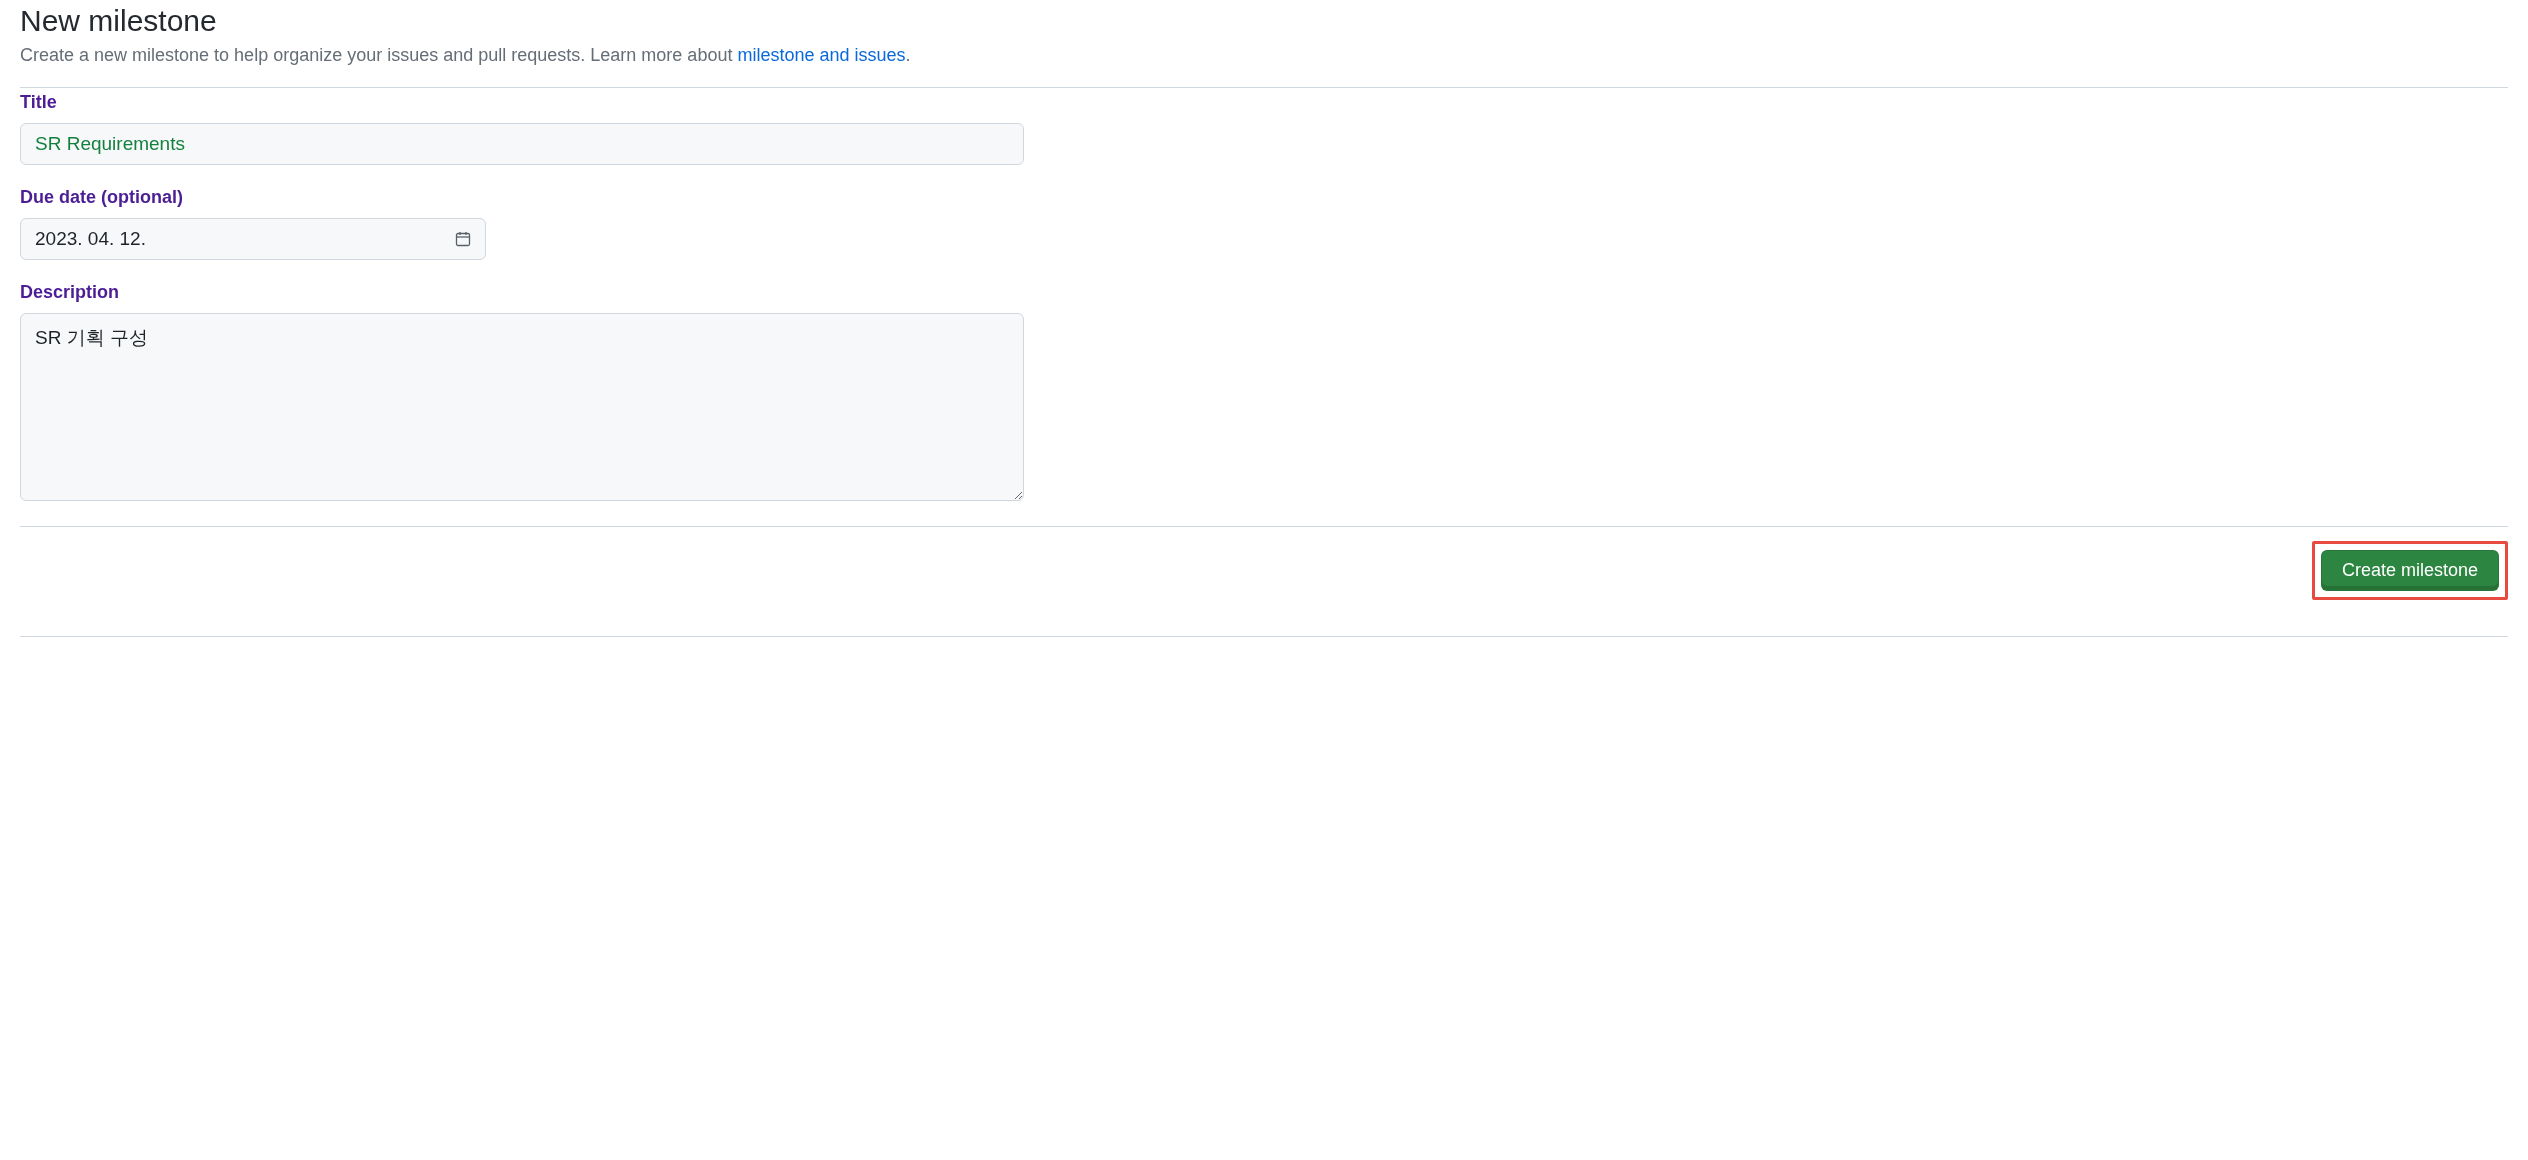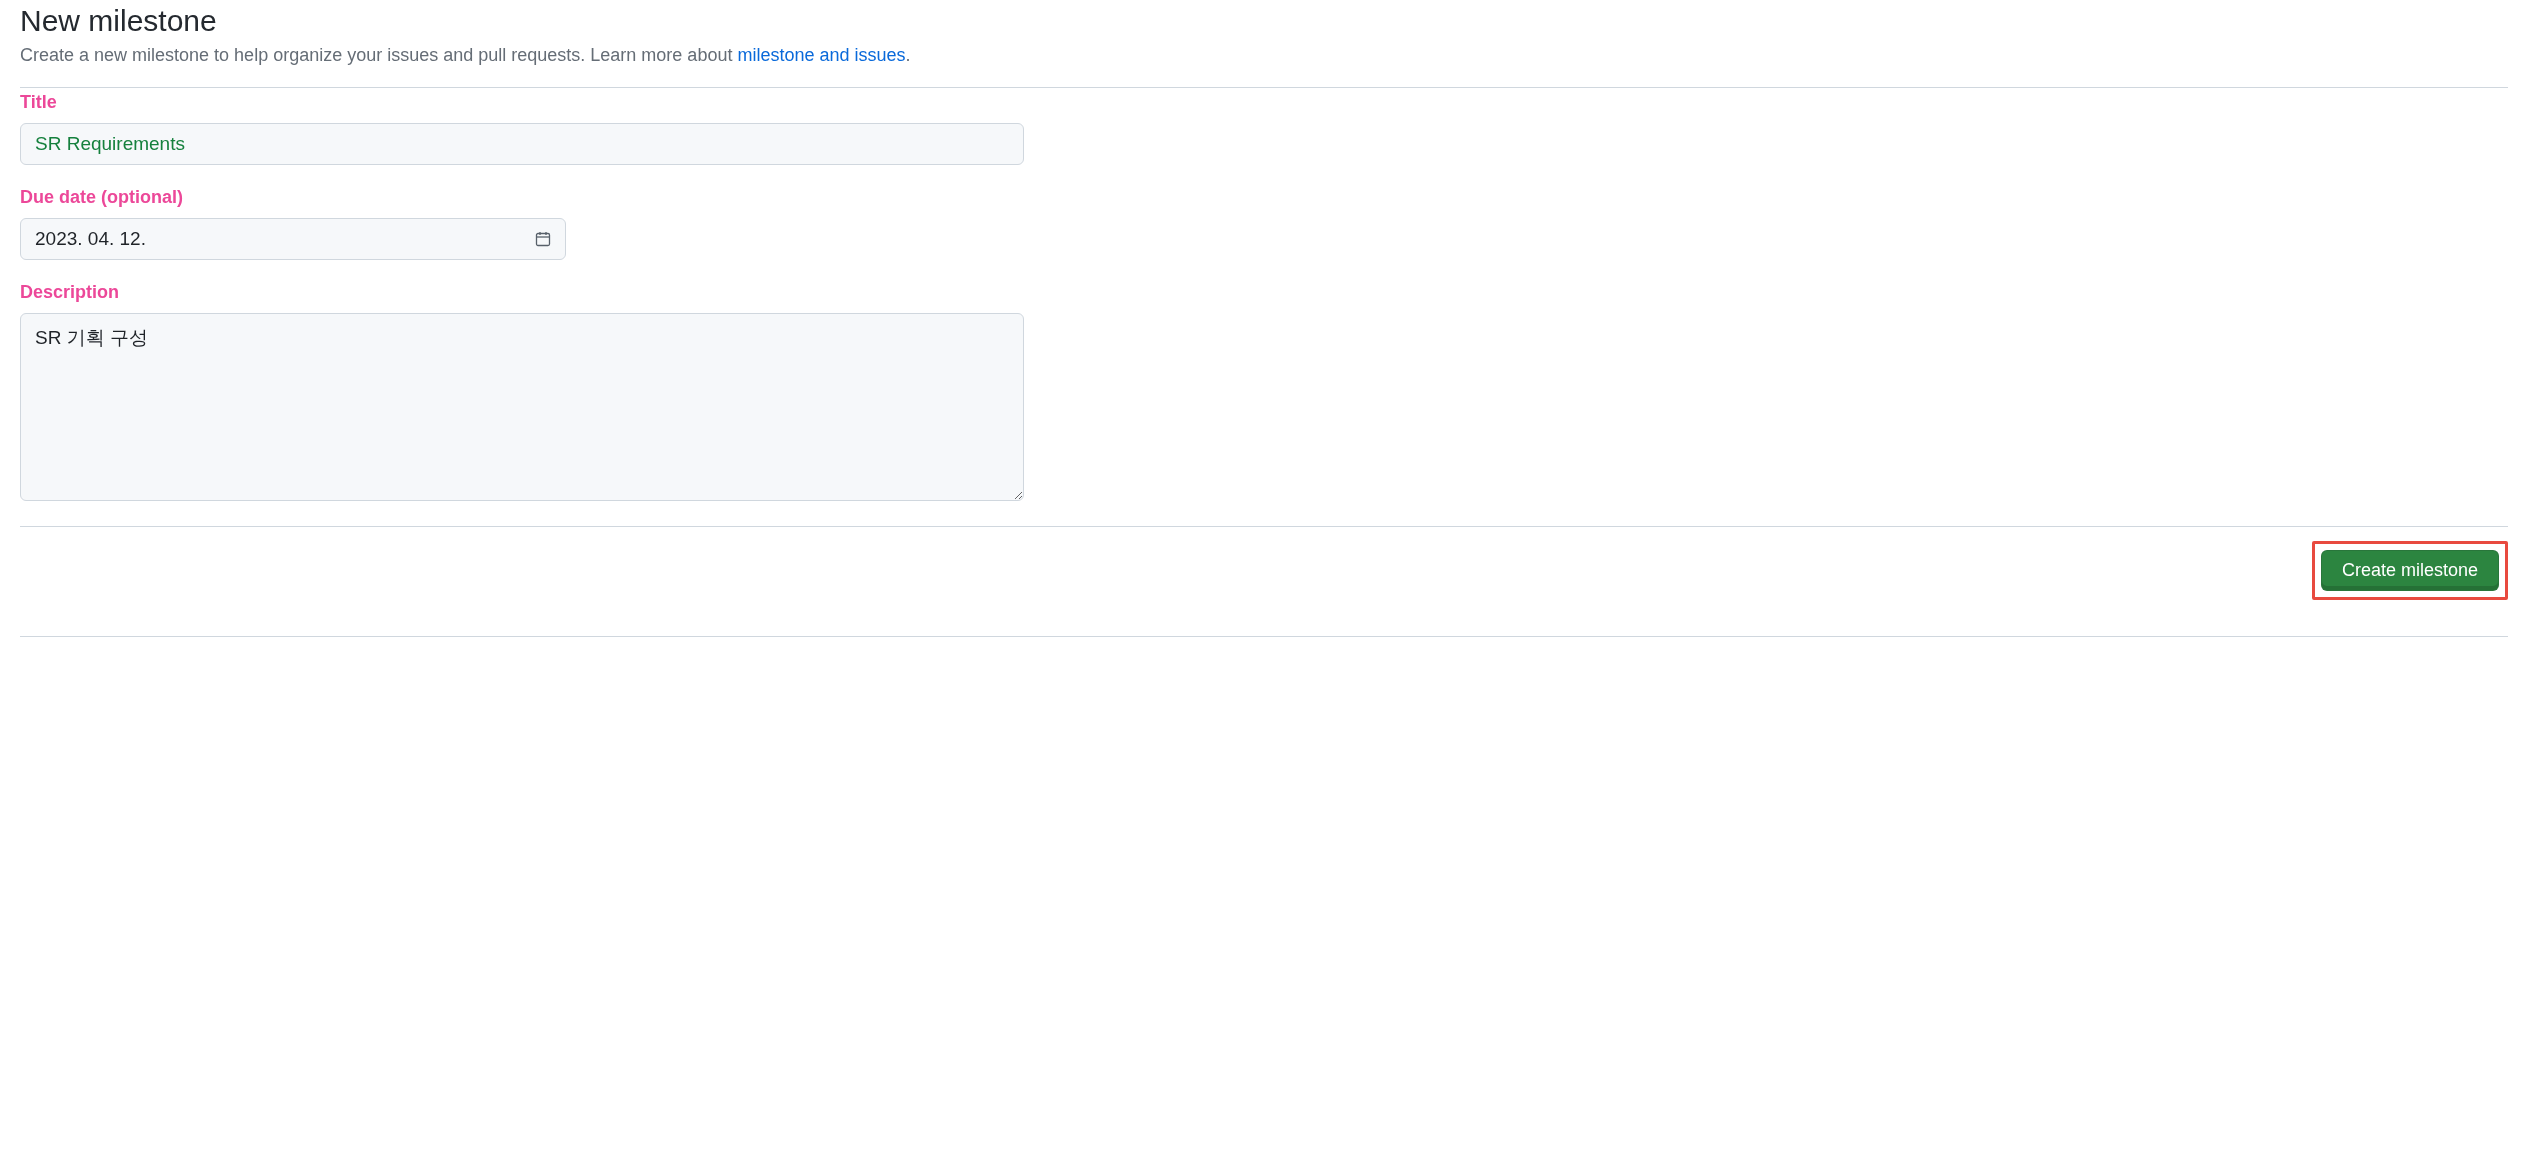--- a/index.html
+++ b/index.html
@@ -38,37 +38,37 @@
       color: #0969da;
       text-decoration: none;
     }
     .form-group {
       margin-bottom: 22px;
     }
     .form-label {
       display: block;
       font-size: 18px;
       font-weight: 600;
-      color: #ec4899;
+      color: #4c1d95;
       margin-bottom: 10px;
     }
     .form-control {
       width: 1004px;
       max-width: 100%;
       padding: 9px 14px;
       font-size: 19px;
       line-height: 22px;
       color: #15803d;
       background-color: #f6f8fa;
       border: 1px solid #d0d7de;
       border-radius: 6px;
       font-family: inherit;
     }
     .date-control {
-      width: 546px;
+      width: 466px;
       display: flex;
       align-items: center;
       justify-content: space-between;
       padding: 9px 14px;
       font-size: 19px;
       color: #1f2328;
       background-color: #f6f8fa;
       border: 1px solid #d0d7de;
       border-radius: 6px;
       font-family: inherit;

